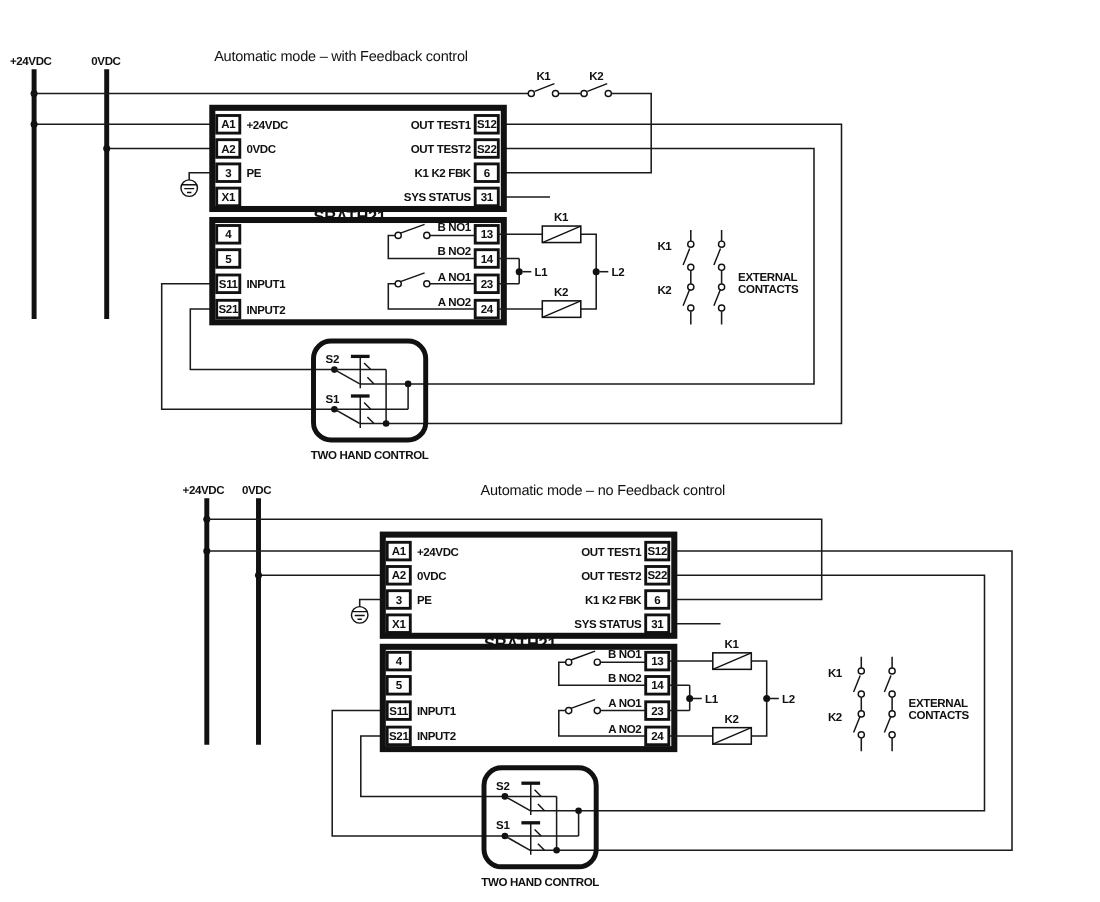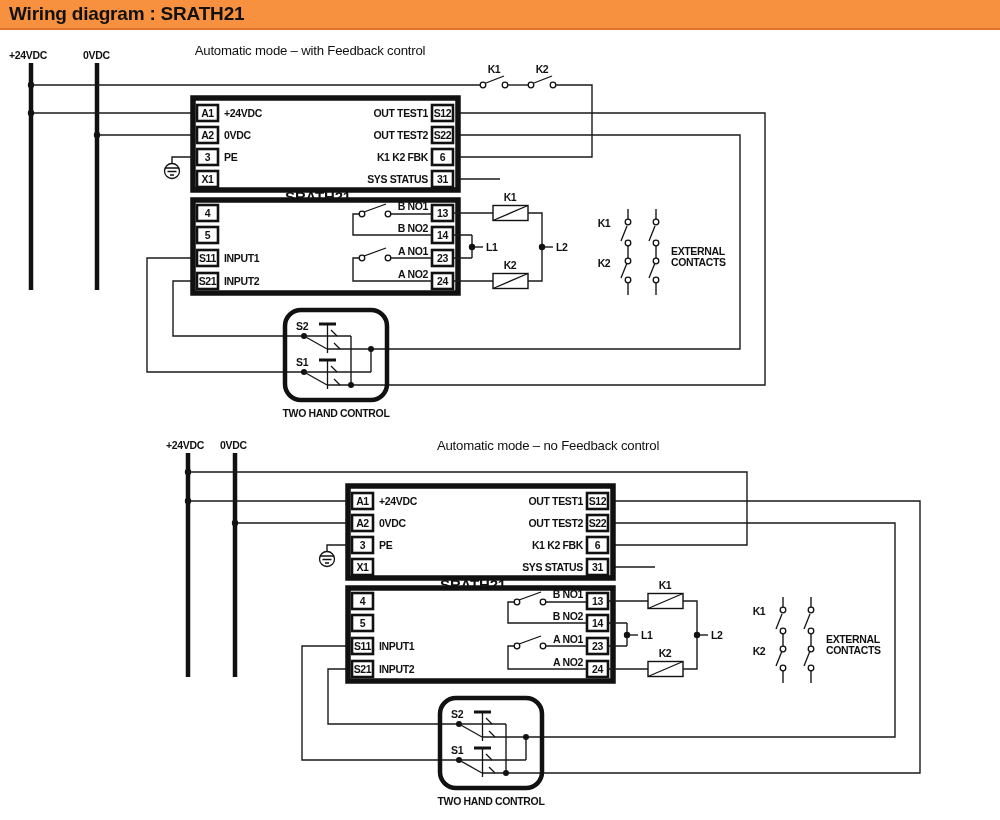--- a/index.html
+++ b/index.html
@@ -23,23 +23,20 @@
   .dot {fill:#111;stroke:none;}
   .cc  {fill:#fff;stroke:#111;stroke-width:1.3;}
   .bl  {stroke:#111;stroke-width:1.3;fill:none;}
   .coil{fill:#fff;stroke:#111;stroke-width:1.4;}
   .tbar{stroke:#111;stroke-width:3;fill:none;}
 </style>
 </head>
 <body>
 
 <div id="stage">
-  <div id="hdr">
-    <span class="ttl">Wiring diagram : SRATH21</span>
-  </div>
 
   <svg width="1000" height="790" viewBox="0 30 1000 790">
 
     <g>
       <text class="dtl" x="310" y="55">Automatic mode – with Feedback control</text>
 
       <g>
         <text class="t" x="9" y="59">+24VDC</text>
         <text class="t" x="83" y="59">0VDC</text>
         <path class="rail" d="M31,63 V290"></path>

